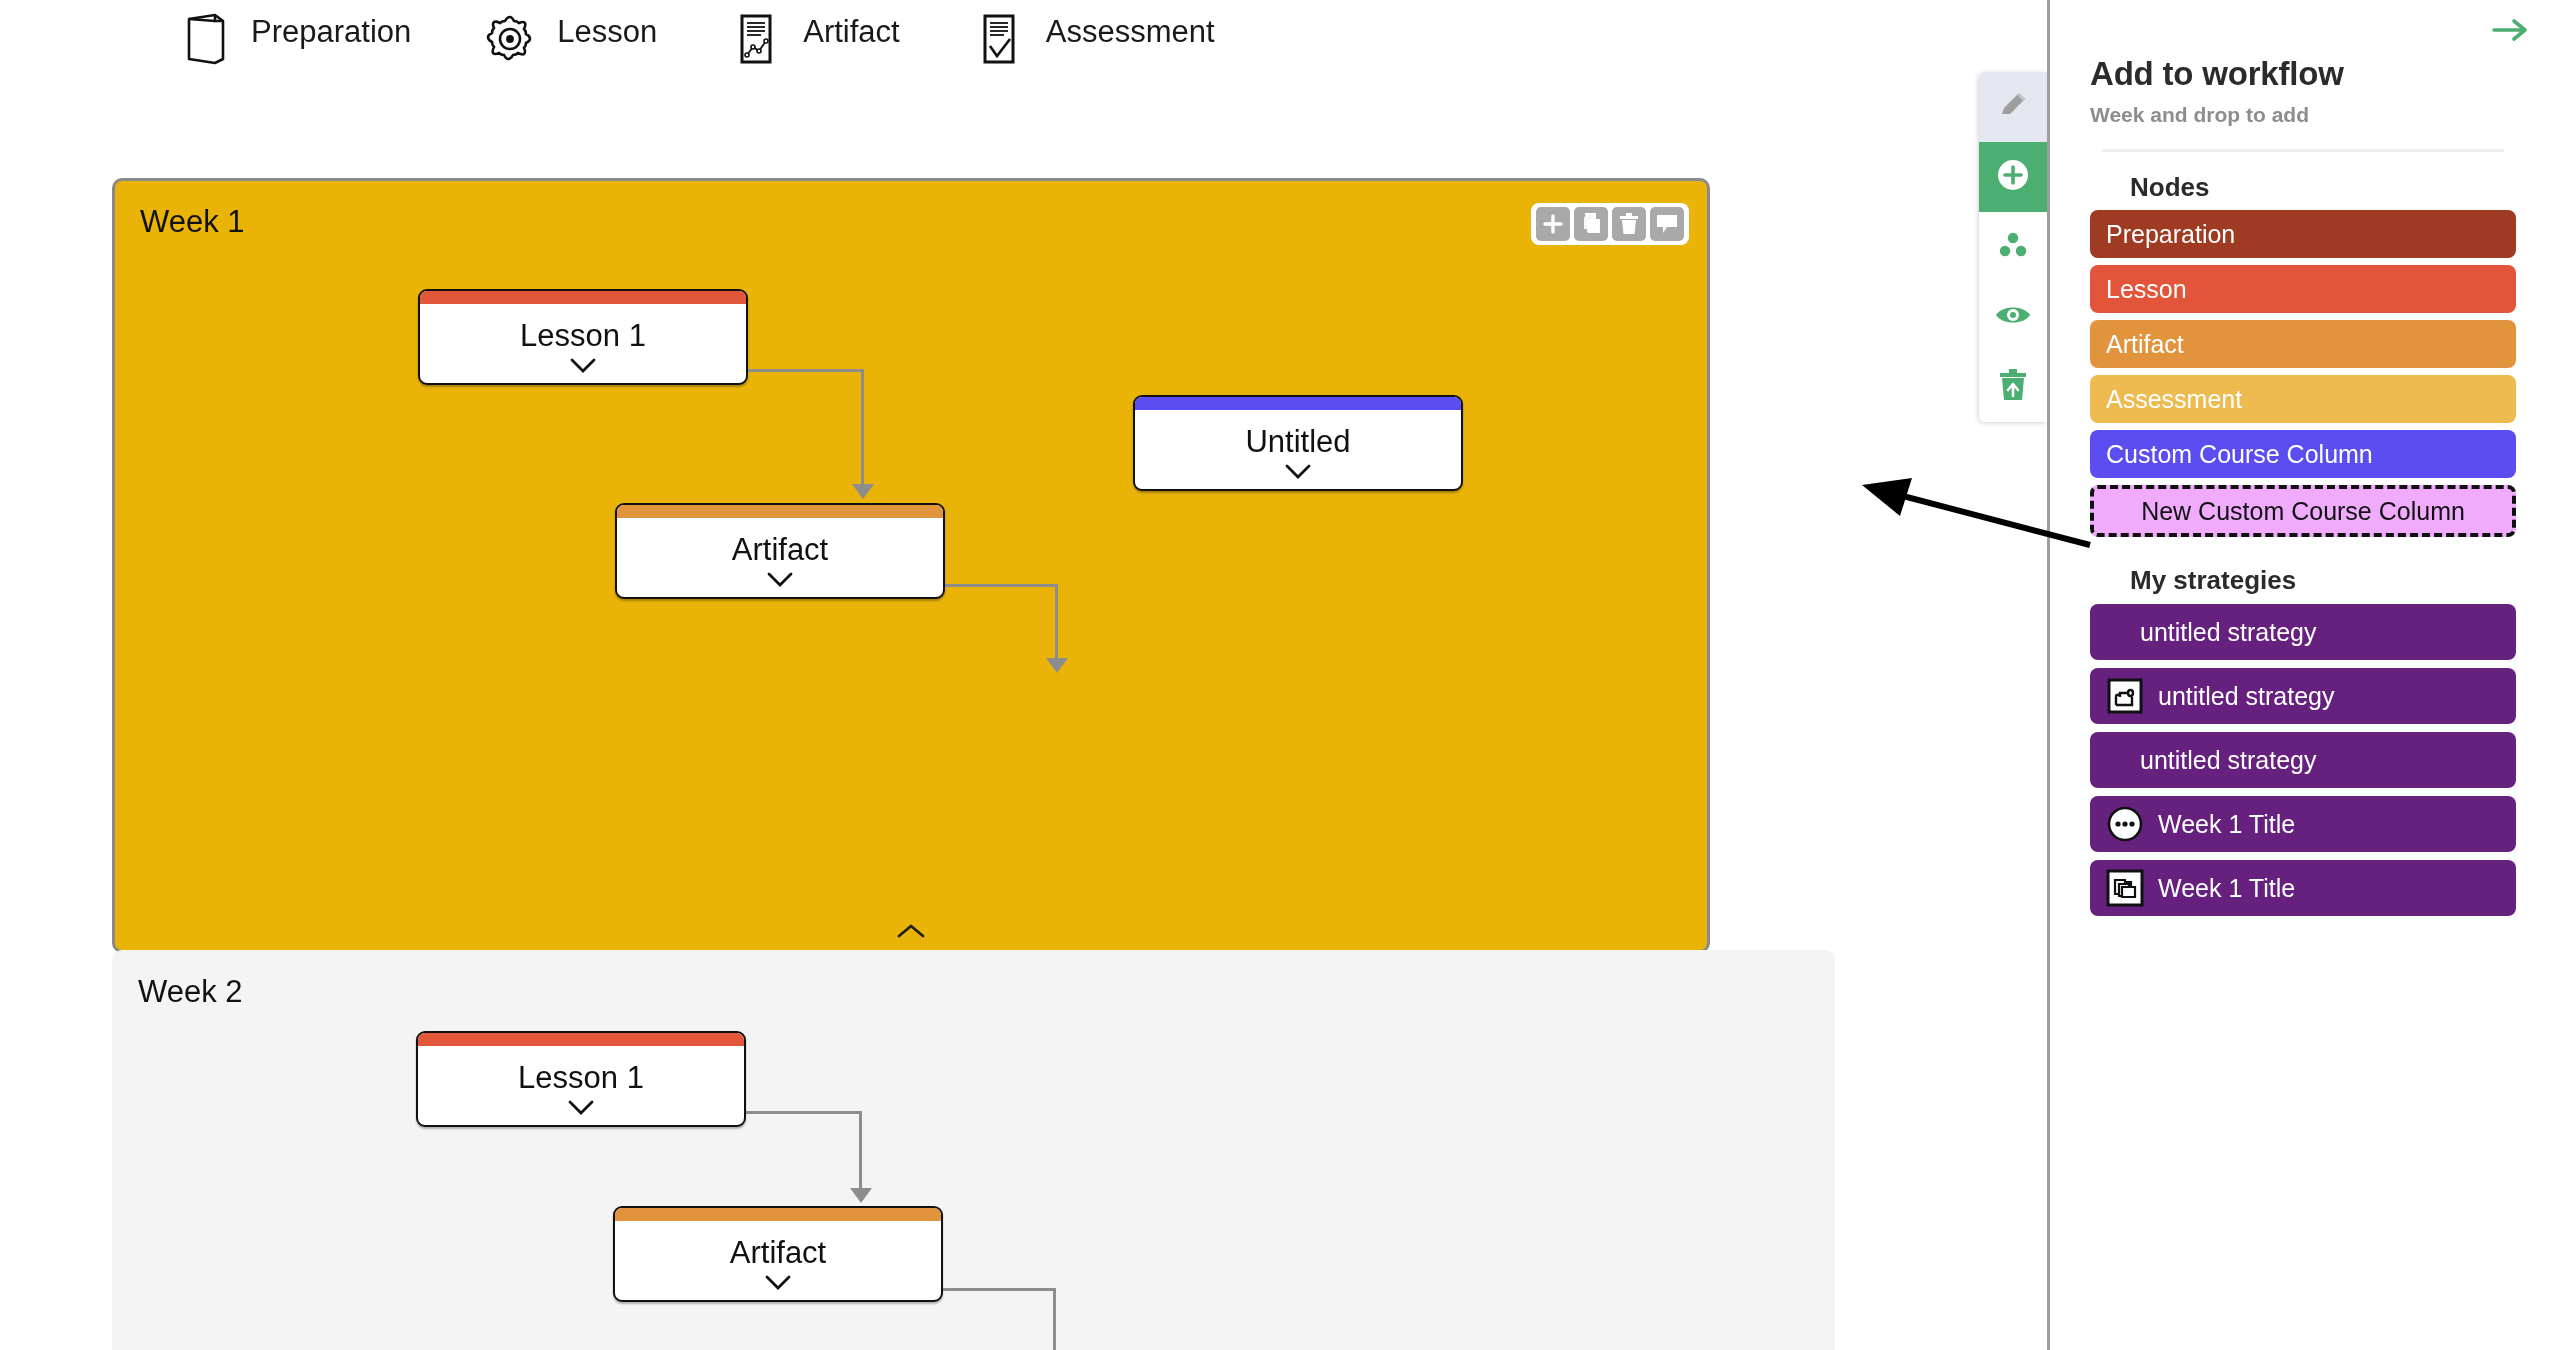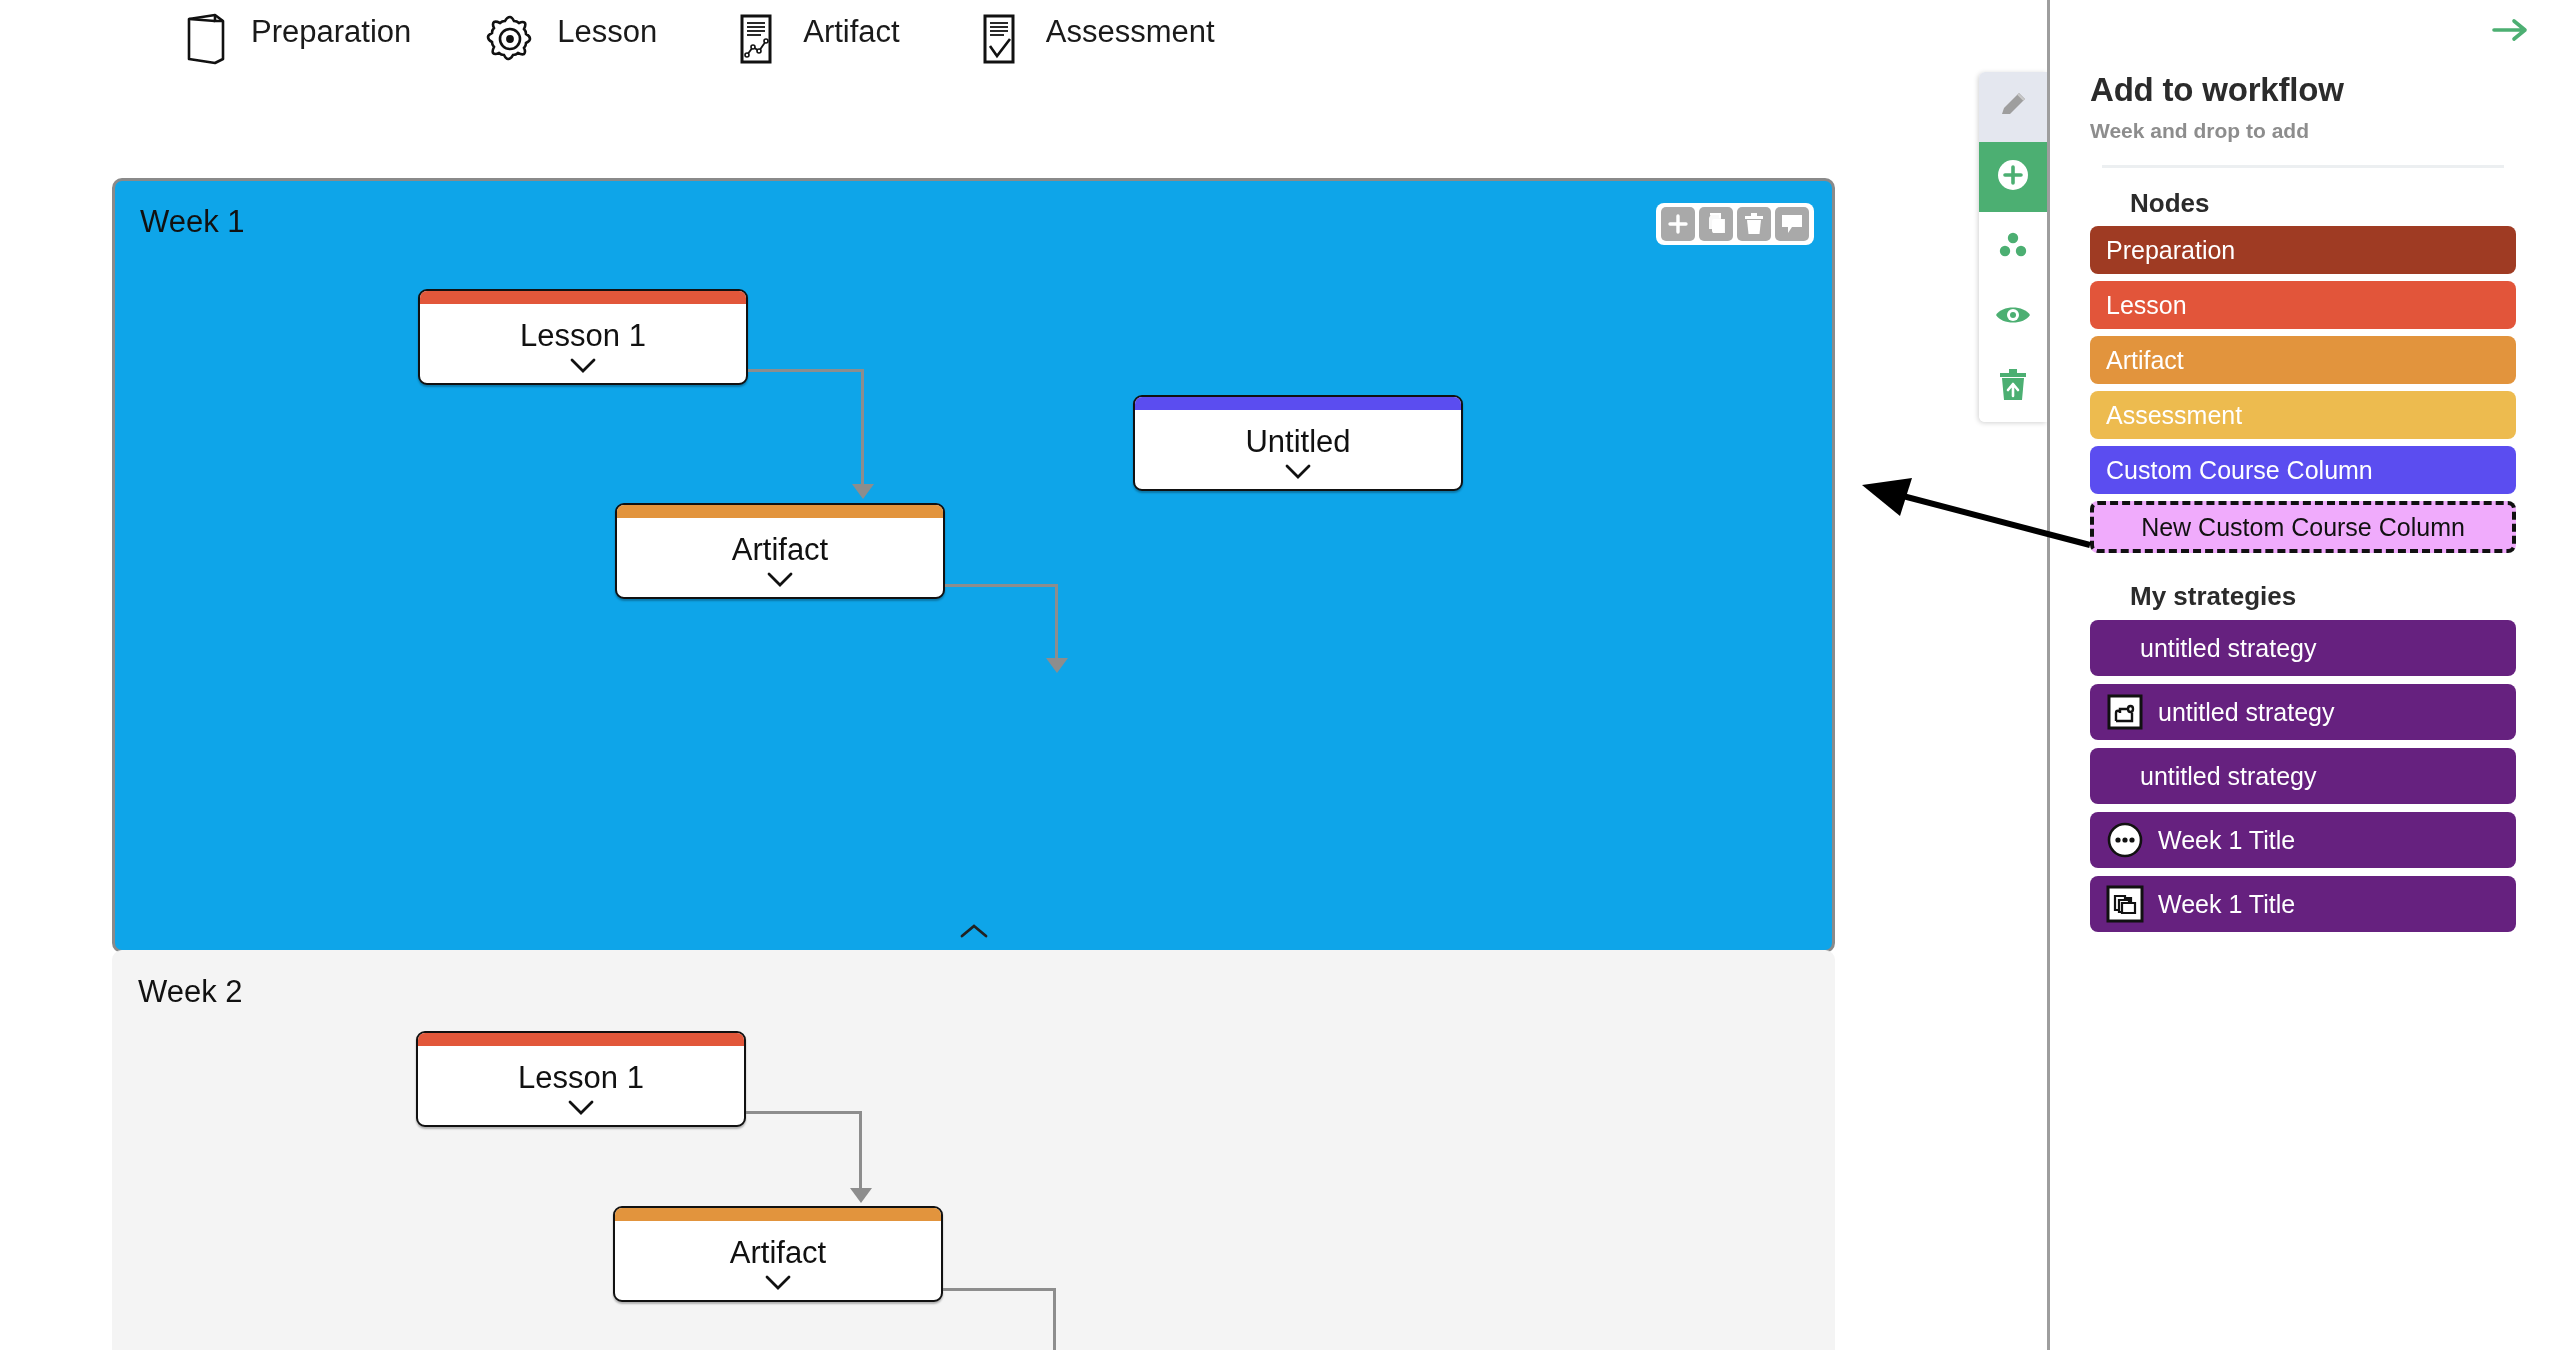--- a/index.html
+++ b/index.html
@@ -31,22 +31,22 @@
   }
 
   
   .canvas { position: absolute; left: 0; top: 150px; width: 2030px; height: 1200px; background:#fff; }
 
   .week {
     position: absolute;
     border-radius: 10px;
   }
   .week-1 {
-    left: 112px; top: 28px; width: 1723px; height: 775px;
-    background: #0ea5e9;
+    left: 112px; top: 28px; width: 1598px; height: 775px;
+    background: #eab308;
     border: 3px solid #8a8a8a;
   }
   .week-2 {
     left: 112px; top: 800px; width: 1723px; height: 450px;
     background: #f4f4f4;
     border: 1px solid #f4f4f4;
   }
   .week-title {
     position: absolute; left: 25px; top: 23px;
     font-size: 31px; color: #111; font-weight: 400;
@@ -117,21 +117,21 @@
 
   .rail-divider {
     position: absolute; left: 2047px; top: 0;
     width: 3px; height: 1350px; background: #9e9e9e;
   }
 
   
   .panel {
     position: absolute; left: 2050px; top: 0;
     width: 506px; height: 1196px; background: #fff;
-    padding: 16px 40px;
+    padding: 0 40px;
     border-radius: 26px;
   }
   .panel-arrow {
     position: absolute; right: 22px; top: 12px;
     width: 46px; height: 40px;
     display:flex; align-items:center; justify-content:center;
   }
   .panel-title {
     margin-top: 55px; font-size: 33px; font-weight: bold; color: #2b2b2b;
     letter-spacing: -.2px;

